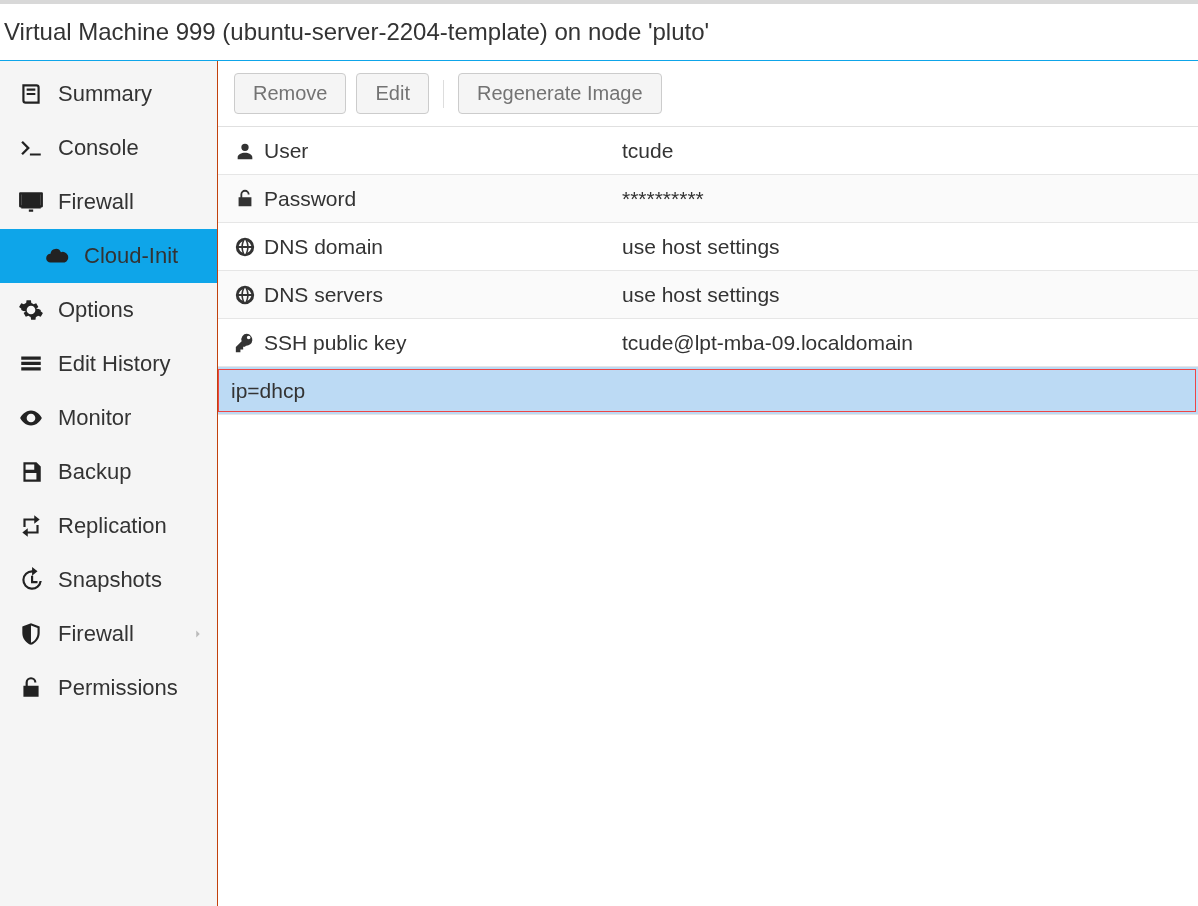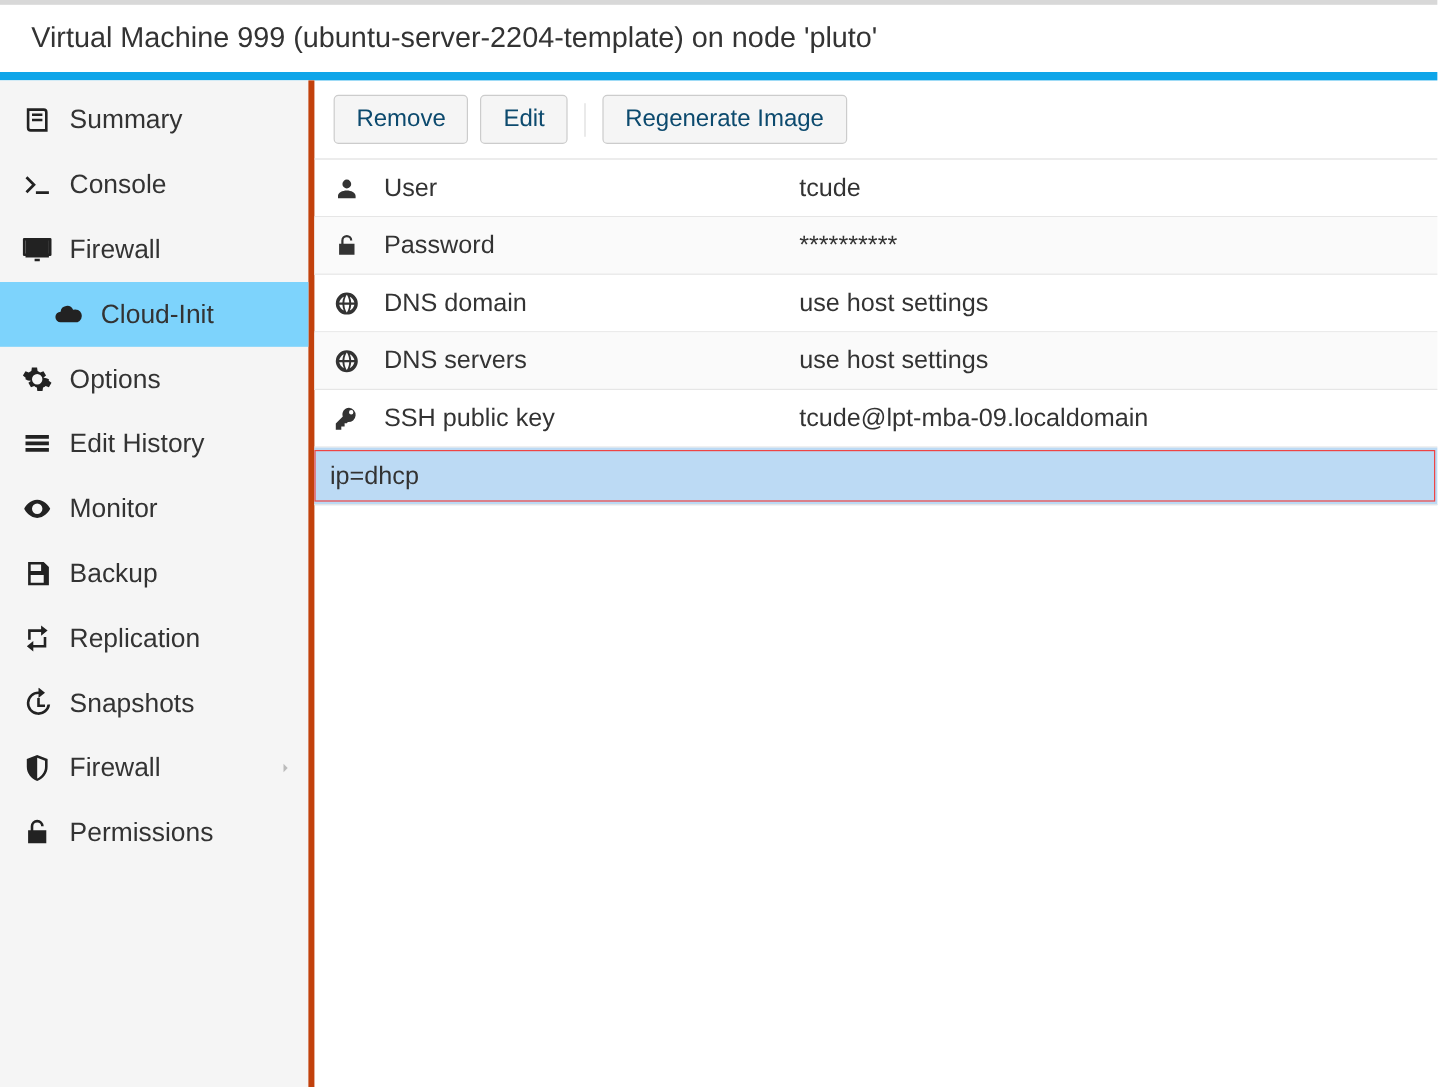--- a/index.html
+++ b/index.html
@@ -14,49 +14,49 @@
     overflow: hidden;
   }
   .panel {
     width: 100%;
     height: 100%;
     display: flex;
     flex-direction: column;
     border-top: 4px solid #d8d8d8;
   }
   .header {
-    padding: 14px 20px 14px 26px;
-    border-bottom: 7px solid #0ea5e9;
+    padding: 14px 20px 14px 4px;
+    border-bottom: 1px solid #0ea5e9;
     font-size: 24px;
     color: #333;
     font-weight: 400;
   }
   .body {
     flex: 1;
     display: flex;
     min-height: 0;
   }
   .sidebar {
-    width: 262px;
+    width: 218px;
     background: #f5f5f5;
-    border-right: 5px solid #c2410c;
+    border-right: 1px solid #c2410c;
     padding-top: 6px;
   }
   .nav-item {
     display: flex;
     align-items: center;
     gap: 14px;
     padding: 14px 18px;
     font-size: 22px;
     color: #333;
     cursor: pointer;
     position: relative;
   }
   .nav-item.active {
-    background: #7dd3fc;
+    background: #0ea5e9;
     padding-left: 44px;
   }
   .nav-item .icon {
     width: 26px;
     height: 26px;
     display: inline-flex;
     align-items: center;
     justify-content: center;
     color: #222;
     flex-shrink: 0;
@@ -78,21 +78,21 @@
     gap: 10px;
     padding: 12px 16px;
     border-bottom: 1px solid #e0e0e0;
   }
   .btn {
     background: #f5f5f5;
     border: 1px solid #ccc;
     border-radius: 4px;
     padding: 8px 18px;
     font-size: 20px;
-    color: #0c4a6e;
+    color: #737373;
     cursor: pointer;
   }
   .sep {
     width: 1px;
     height: 28px;
     background: #ddd;
     margin: 0 4px;
   }
   .table {
     border-collapse: collapse;
@@ -108,21 +108,21 @@
   .row:nth-child(even):not(.selected) {
     background: #fafafa;
   }
   .row.selected {
     background: #bcdaf4;
   }
   .cell-label {
     width: 390px;
     display: flex;
     align-items: center;
-    gap: 20px;
+    gap: 8px;
     padding: 10px 16px;
   }
   .cell-label .row-icon {
     width: 22px;
     height: 22px;
     display: inline-flex;
     align-items: center;
     justify-content: center;
     color: #333;
     flex-shrink: 0;

